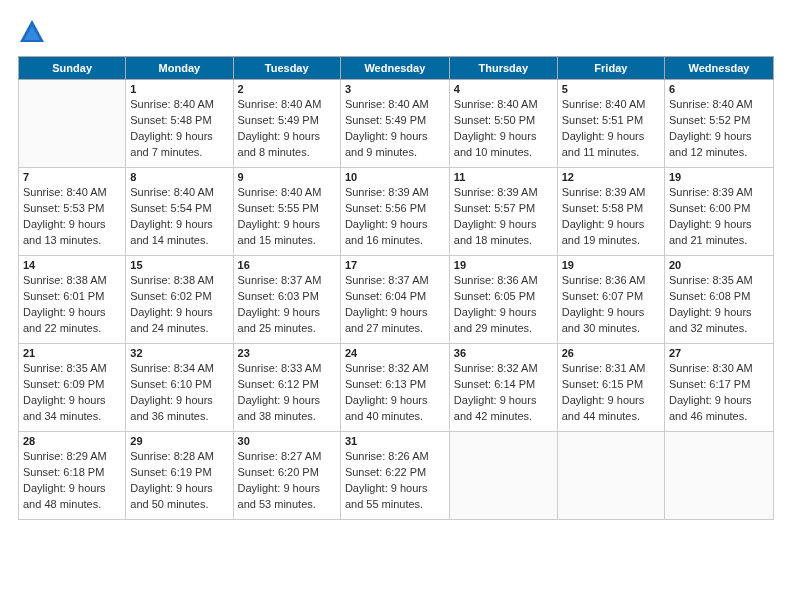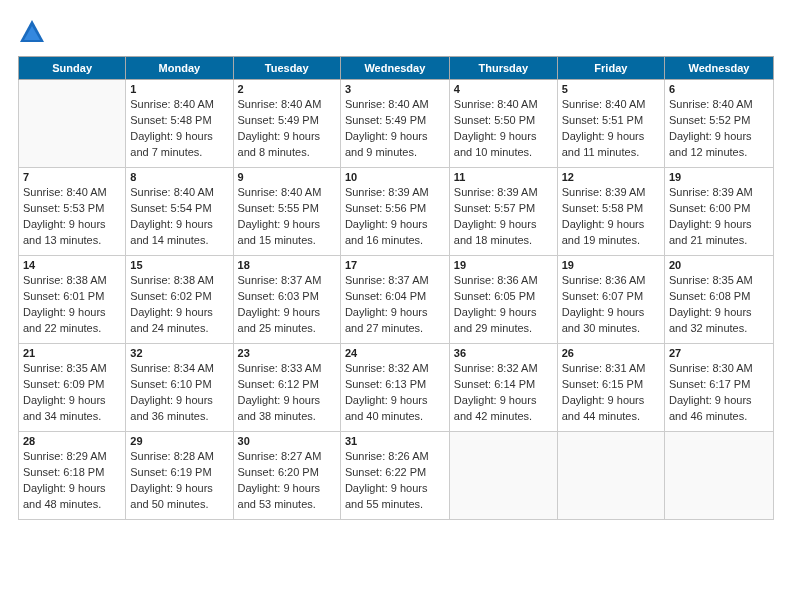--- a/index.html
+++ b/index.html
@@ -182,21 +182,21 @@
         <tr>
           <td>
             <span class="day-number">14</span>
             <div class="day-info">Sunrise: 8:38 AM<br>Sunset: 6:01 PM<br>Daylight: 9 hours<br>and 22 minutes.</div>
           </td>
           <td>
             <span class="day-number">15</span>
             <div class="day-info">Sunrise: 8:38 AM<br>Sunset: 6:02 PM<br>Daylight: 9 hours<br>and 24 minutes.</div>
           </td>
           <td>
-            <span class="day-number">18</span>
+            <span class="day-number">16</span>
             <div class="day-info">Sunrise: 8:37 AM<br>Sunset: 6:03 PM<br>Daylight: 9 hours<br>and 25 minutes.</div>
           </td>
           <td>
             <span class="day-number">17</span>
             <div class="day-info">Sunrise: 8:37 AM<br>Sunset: 6:04 PM<br>Daylight: 9 hours<br>and 27 minutes.</div>
           </td>
           <td>
             <span class="day-number">19</span>
             <div class="day-info">Sunrise: 8:36 AM<br>Sunset: 6:05 PM<br>Daylight: 9 hours<br>and 29 minutes.</div>
           </td>

